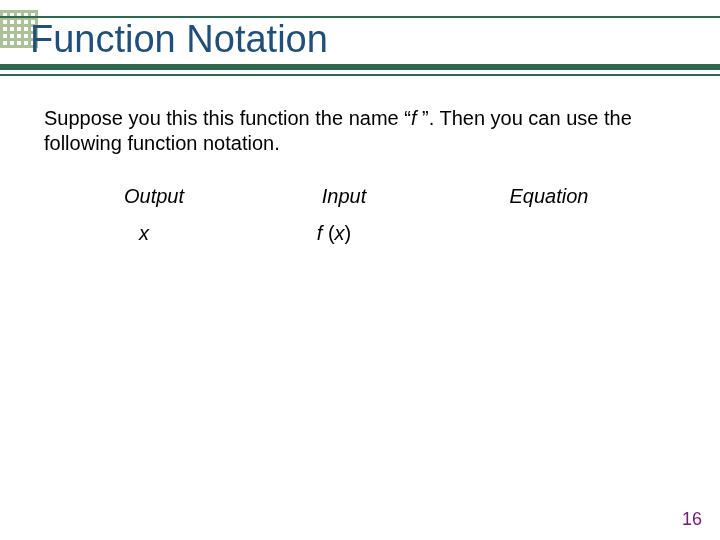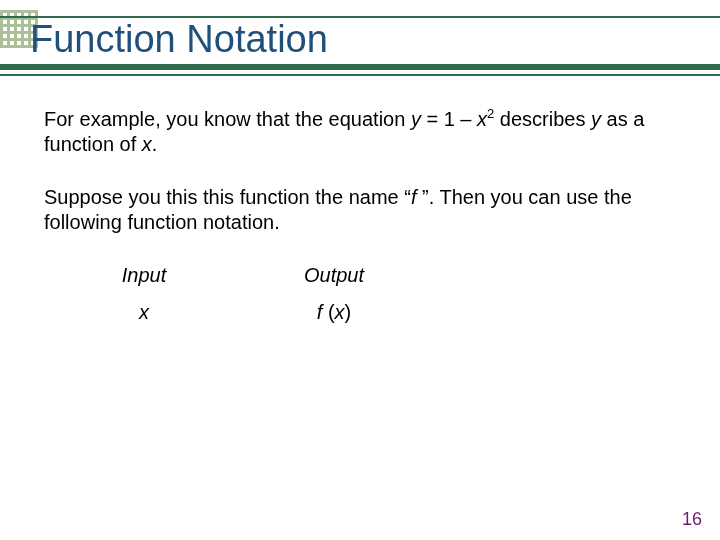--- a/index.html
+++ b/index.html
@@ -107,31 +107,29 @@
   <div class="corner-pattern"></div>
   <div class="thin-line-top"></div>
   <h1 class="title">Function Notation</h1>
   <div class="thick-line"></div>
   <div class="thin-line-bottom"></div>
 </div>
 
 <div class="content">
 
 
-  <p class="para">
-    <span>For example, you know that the equation </span><span class="ital">y</span><span> = 1 – </span><span class="ital">x</span><span class="sup">2</span><span> describes </span><span class="ital">y</span><span> as a function of </span><span class="ital">x</span><span>.</span>
-  </p>
 
   <p class="para">
     <span>Suppose you this this function the name “</span><span class="ital">f</span><span> ”. Then you can use the following </span><span class="bold">function notation.</span>
   </p>
 
   <div class="table-row">
+    <div class="col col2 col-head">Output</div>
     <div class="col col1 col-head">Input</div>
-    <div class="col col2 col-head">Output</div>
+    <div class="col col3 col-head">Equation</div>
   </div>
 
   <div class="table-row">
     <div class="col col1 col-val ital">x</div>
     <div class="col col2 col-val">
       <span class="ital">f</span><span> (</span><span class="ital">x</span><span>)</span>
     </div>
   </div>
 
 </div>

